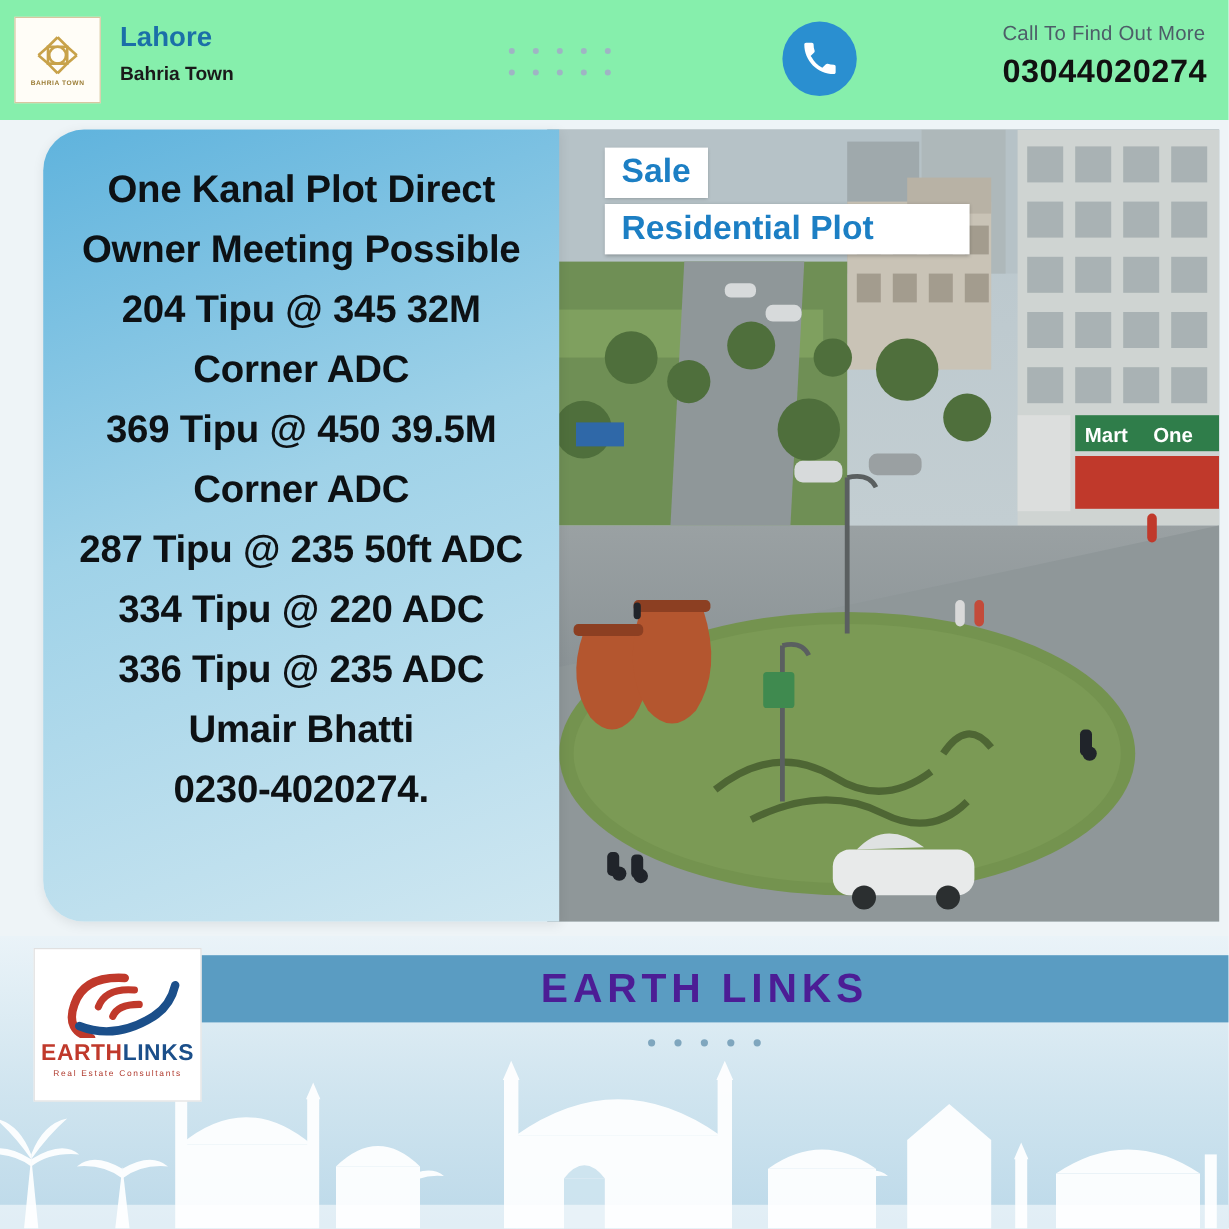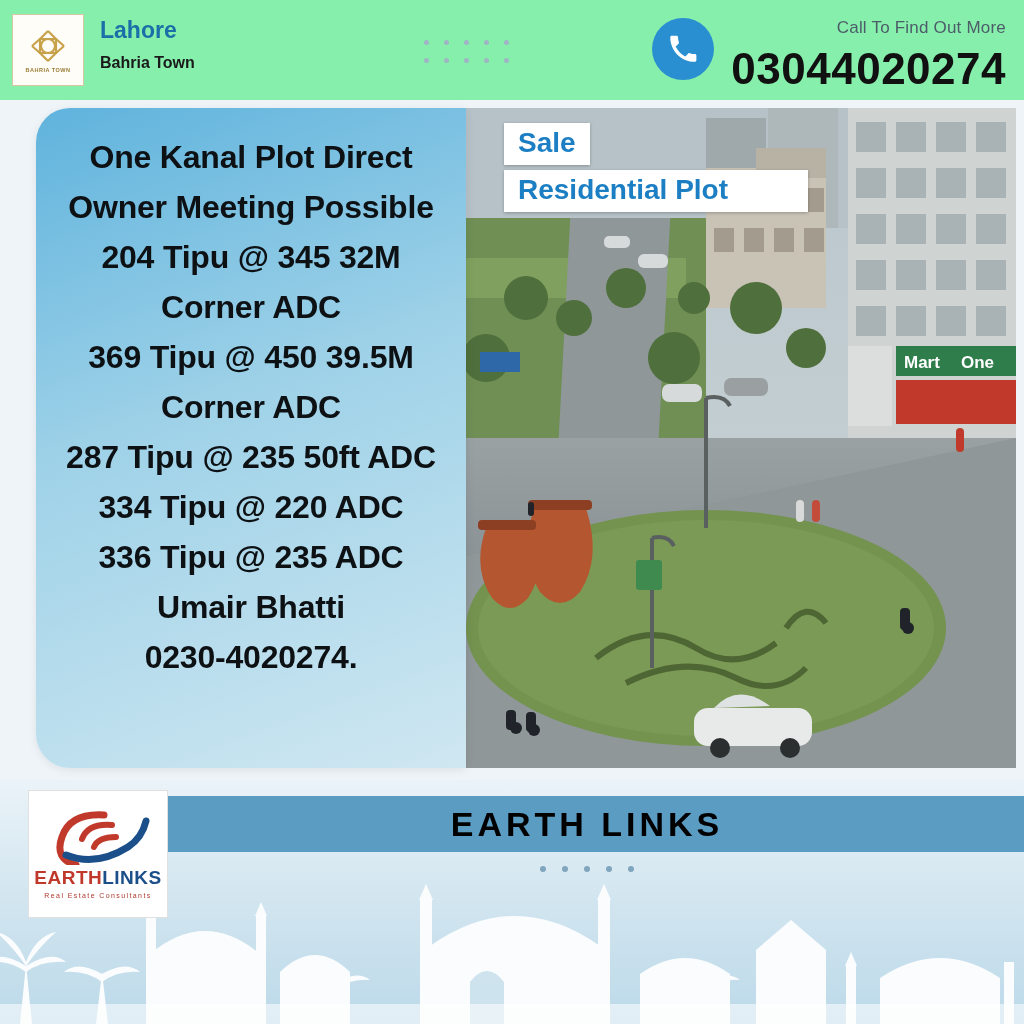--- a/index.html
+++ b/index.html
@@ -87,29 +87,28 @@
     border-radius: 50%;
     background: #2a8fd0;
     display: flex;
     align-items: center;
     justify-content: center;
   }
   .phone-circle svg { width: 30px; height: 30px; }
   .call-block {
     position: absolute;
     right: 18px; top: 18px;
-    text-align: right;
   }
   .call-label {
     font-size: 17px;
     color: #4d5d68;
     letter-spacing: .2px;
   }
   .call-number {
-    font-size: 44px;
+    font-size: 27px;
     font-weight: bold;
     color: #111;
     margin-top: 6px;
     letter-spacing: .5px;
   }
 
   
   .body-area {
     position: absolute;
     left: 0; top: 100px;
@@ -233,21 +232,21 @@
   .footer-title-bar {
     position: absolute;
     left: 150px; top: 16px;
     width: 874px; height: 56px;
     background: #5a9cc2;
     display: flex;
     align-items: center;
     justify-content: center;
   }
   .footer-title-bar span {
-    color: #000000;
+    color: #4c1d95;
     font-size: 34px;
     font-weight: bold;
     letter-spacing: 4px;
   }
   .dot-grid-footer {
     position: absolute;
     left: 540px; top: 86px;
     width: 110px;
     display: grid;
     grid-template-columns: repeat(5, 1fr);

